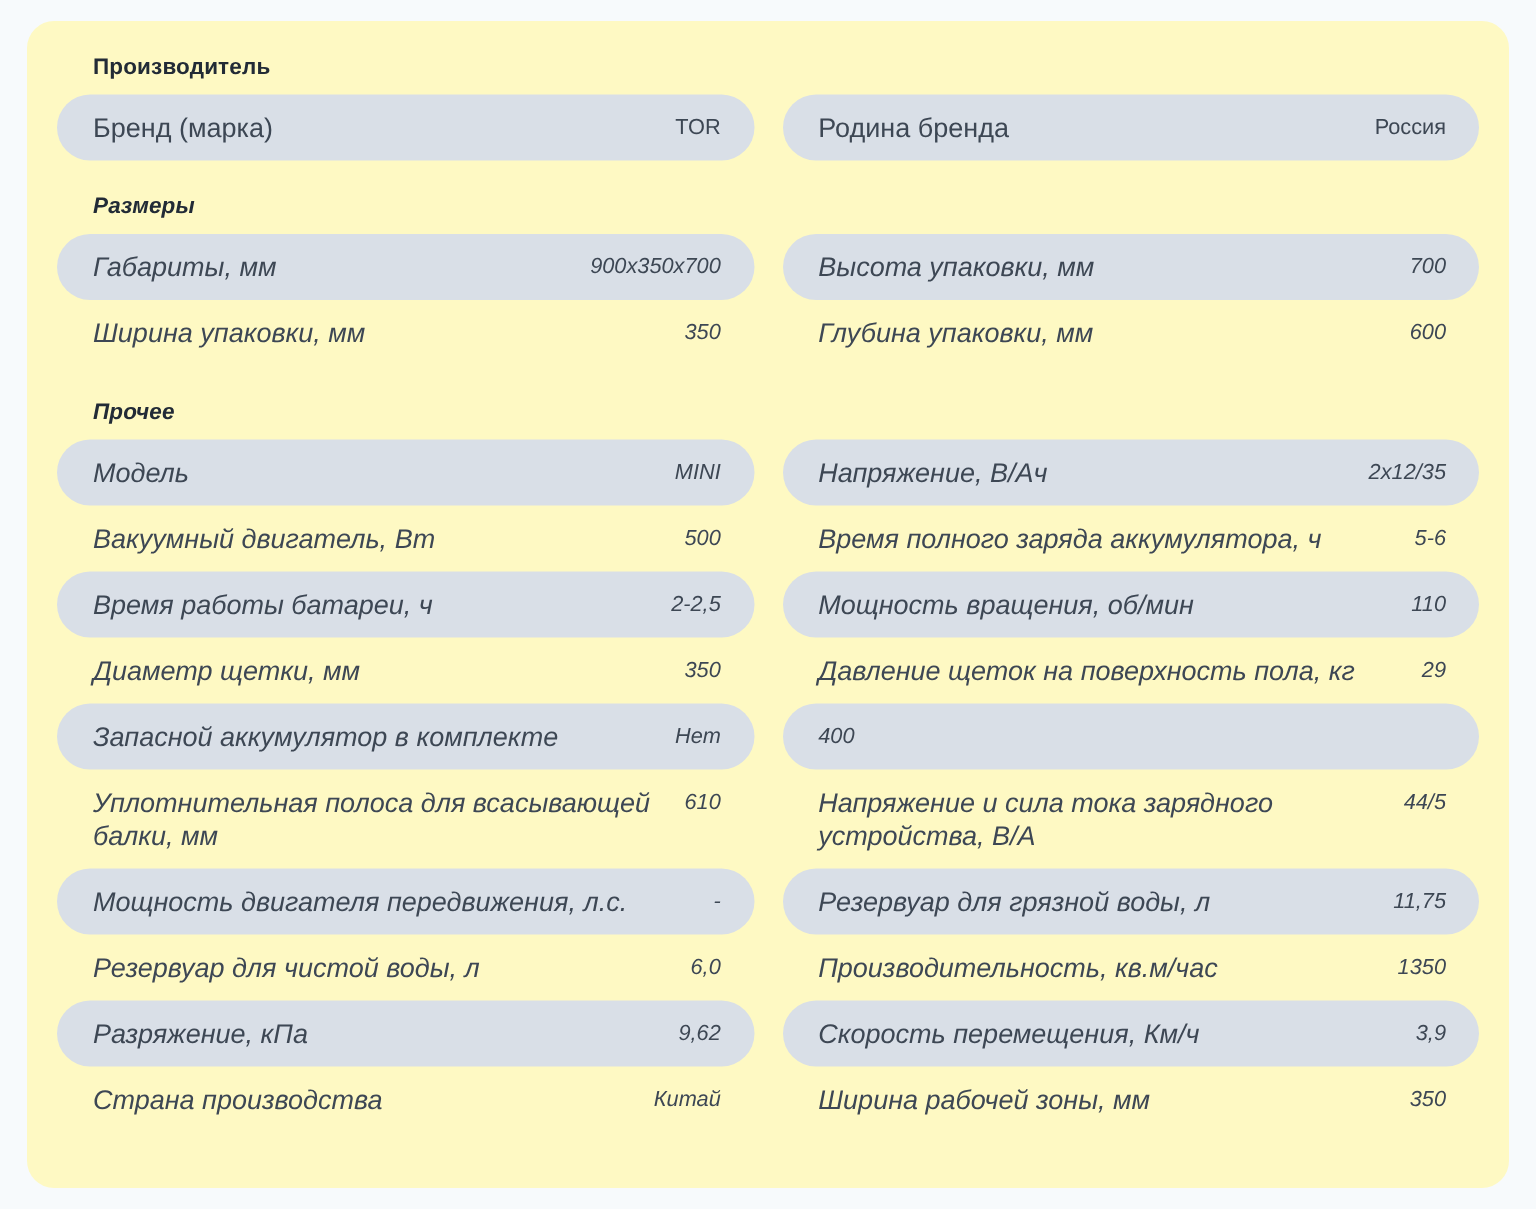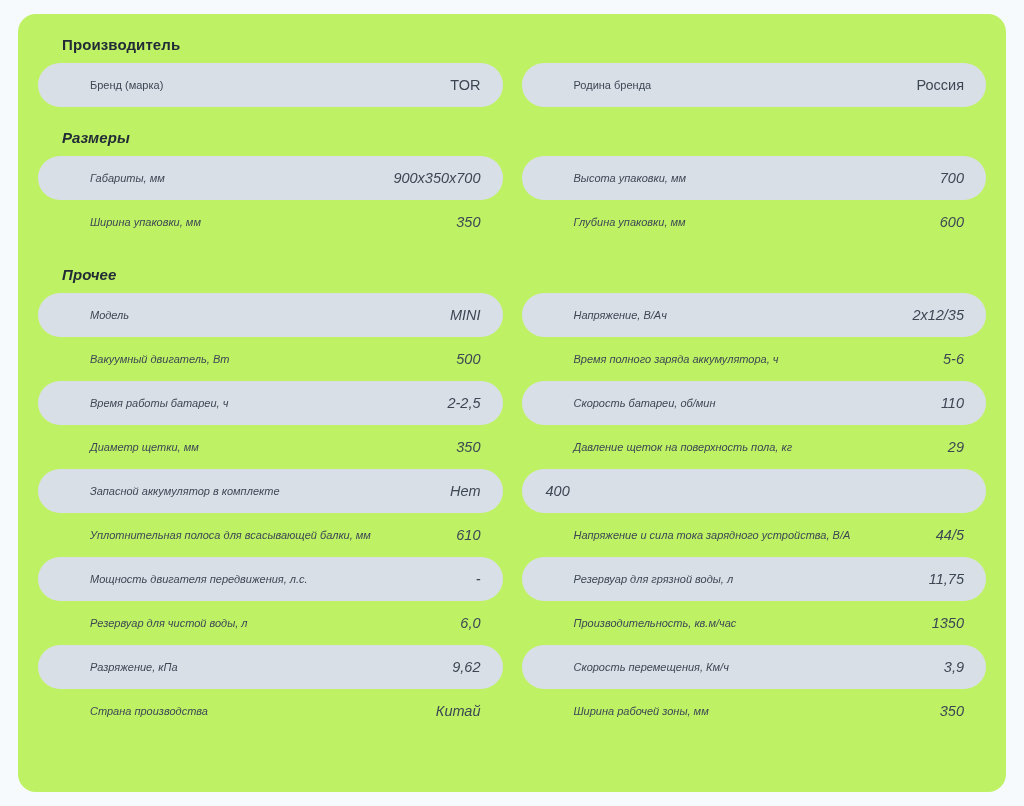--- a/index.html
+++ b/index.html
@@ -14,21 +14,21 @@
     font-family: "Liberation Sans", "DejaVu Sans", sans-serif;
     overflow: hidden;
   }
 
   #spec-card {
     position: absolute;
     left: 18px;
     top: 14px;
     width: 988px;
     height: 778px;
-    background: #bef264;
+    background: #fef9c3;
     border-radius: 18px;
     box-sizing: border-box;
     padding: 22px 20px 26px 20px;
     overflow: hidden;
   }
 
   .group {
     margin: 0;
   }
 
@@ -68,26 +68,25 @@
     padding: 11px 22px 11px 24px;
     box-sizing: border-box;
     min-height: 20px;
   }
 
   .spec-row.alt {
     background: #d9dfe7;
   }
 
   .spec-name {
-    font-size: 11px;
+    font-size: 18px;
     line-height: 22px;
     color: #3d4754;
     flex: 1 1 auto;
     word-break: break-word;
-    margin-left: 28px;
   }
 
   .spec-value {
     font-size: 14.5px;
     line-height: 22px;
     color: #3d4754;
     flex: 0 0 auto;
     text-align: center;
     white-space: nowrap;
   }
@@ -187,21 +186,21 @@
           <div class="col">
             <div class="spec-row alt">
               <span class="spec-name">Напряжение, В/Ач</span>
               <span class="spec-value">2x12/35</span>
             </div>
             <div class="spec-row">
               <span class="spec-name">Время полного заряда аккумулятора, ч</span>
               <span class="spec-value">5-6</span>
             </div>
             <div class="spec-row alt">
-              <span class="spec-name">Скорость батареи, об/мин</span>
+              <span class="spec-name">Мощность вращения, об/мин</span>
               <span class="spec-value">110</span>
             </div>
             <div class="spec-row">
               <span class="spec-name">Давление щеток на поверхность пола, кг</span>
               <span class="spec-value">29</span>
             </div>
             <div class="spec-row alt">
               <span class="spec-value">400</span>
             </div>
             <div class="spec-row">

